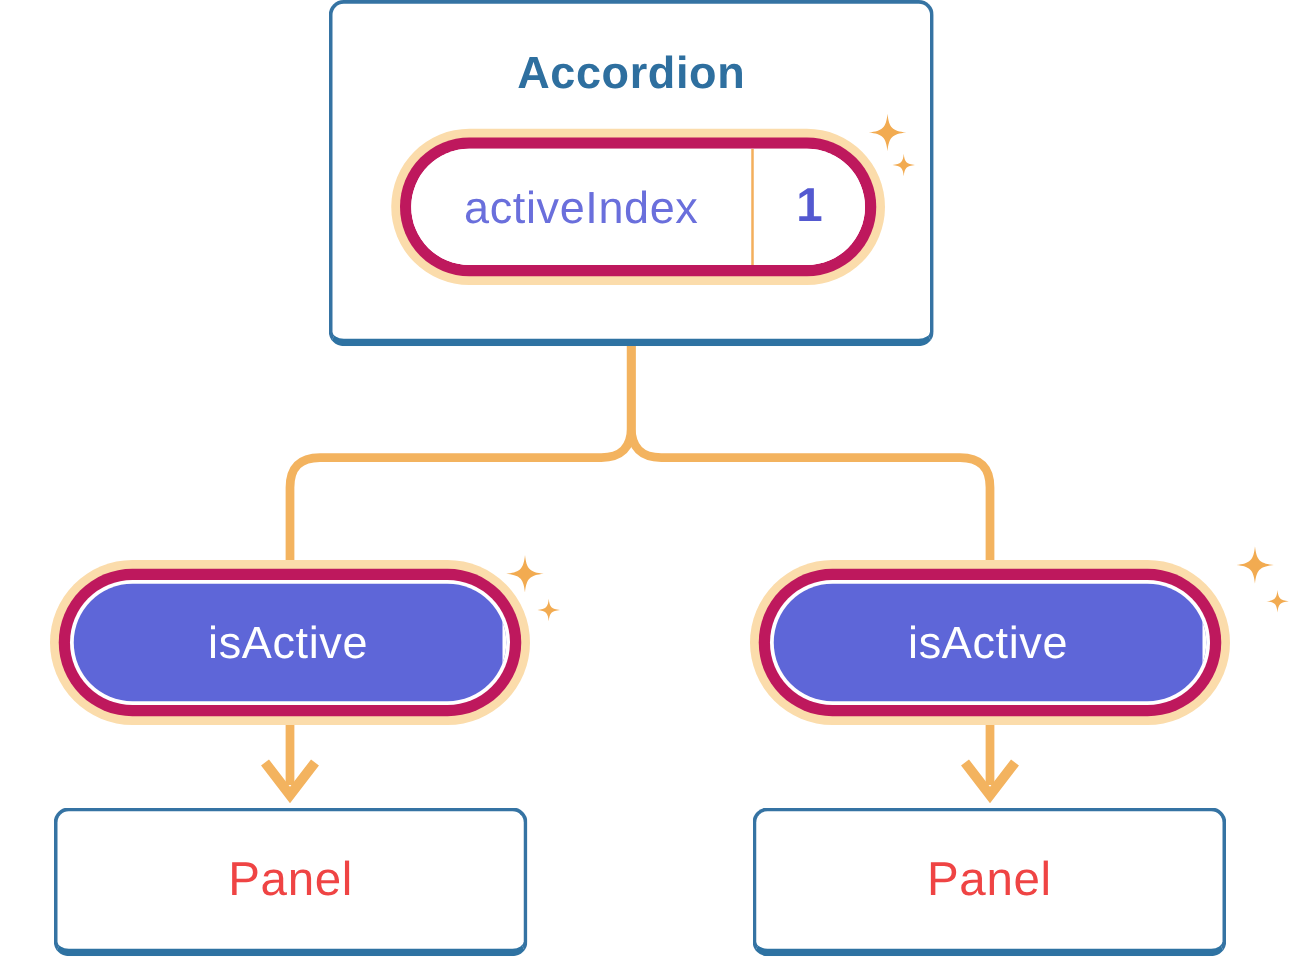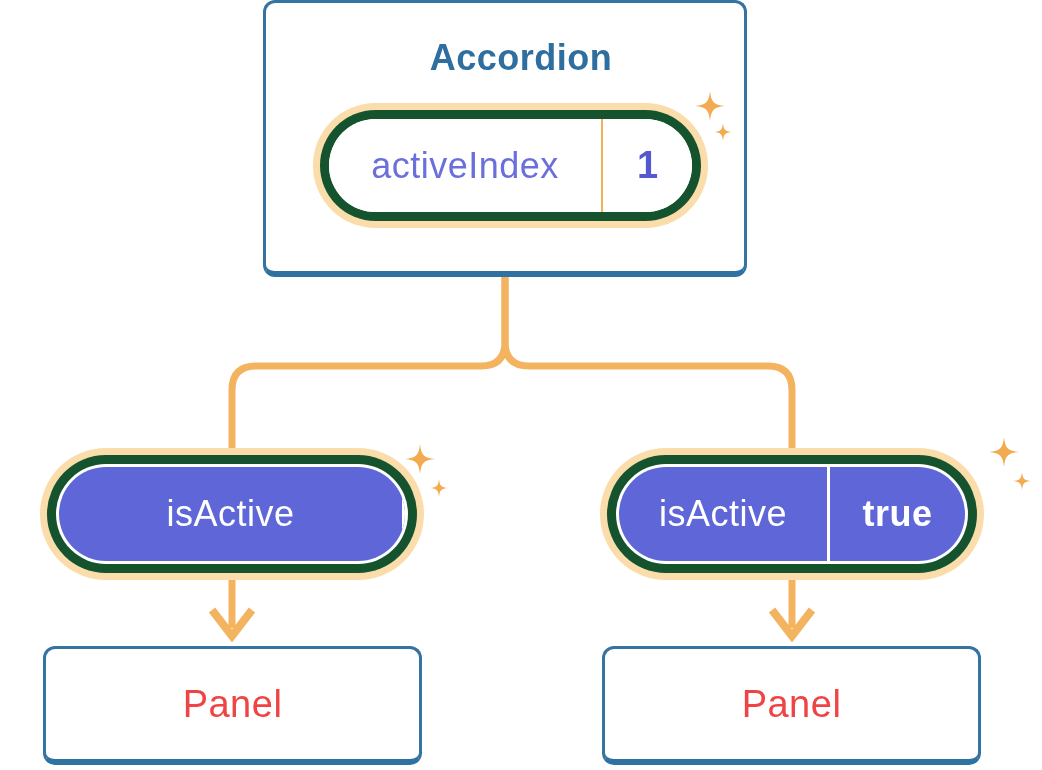--- a/index.html
+++ b/index.html
@@ -18,41 +18,41 @@
   .card {
     position: absolute;
     box-sizing: border-box;
     background: #ffffff;
     border: 3px solid #3573A3;
     border-bottom: 6px solid #2E72A2;
     border-radius: 12px;
   }
   .root-card { left: 263px; top: 0px; width: 484px; height: 277px; }
   .root-title {
-    position: absolute; left: 16px; top: 34px; width: 100%;
+    position: absolute; left: 0; top: 34px; width: 100%;
     text-align: center;
     font-size: 36px; font-weight: 700; color: #2E6F9F;
     letter-spacing: 0.5px;
   }
   .panel-card {
     display: flex; align-items: center; justify-content: center;
   }
   .panel-left  { left: 43px;  top: 646px; width: 379px; height: 119px; }
   .panel-right { left: 602px; top: 646px; width: 379px; height: 119px; }
   .panel-label { font-size: 38px; color: #ef4444; letter-spacing: 0.5px; }
 
   
   .pill { position: absolute; }
   .pill .halo {
     height: 100%; box-sizing: border-box; padding: 7px;
     background: #FBDCAB; border-radius: 999px;
   }
   .pill .ring {
     height: 100%; box-sizing: border-box; padding: 9px;
-    background: #14532d; border-radius: 999px;
+    background: #be185d; border-radius: 999px;
   }
   .pill .gap {
     height: 100%; box-sizing: border-box;
     background: #ffffff; border-radius: 999px;
   }
   .pill .body {
     height: 100%; box-sizing: border-box;
     border-radius: 999px; overflow: hidden;
     display: flex; align-items: stretch;
   }
@@ -128,21 +128,20 @@
       </div>
     </div>
 
     <div class="pill prop-pill prop-right">
       <div class="halo">
         <div class="ring">
           <div class="gap">
             <div class="body">
               <div class="cell name-cell">isActive</div>
               <div class="divider"></div>
-              <div class="cell value-cell">true</div>
             </div>
           </div>
         </div>
       </div>
     </div>
 
     <div class="card panel-card panel-left">
       <div class="panel-label">Panel</div>
     </div>
 

